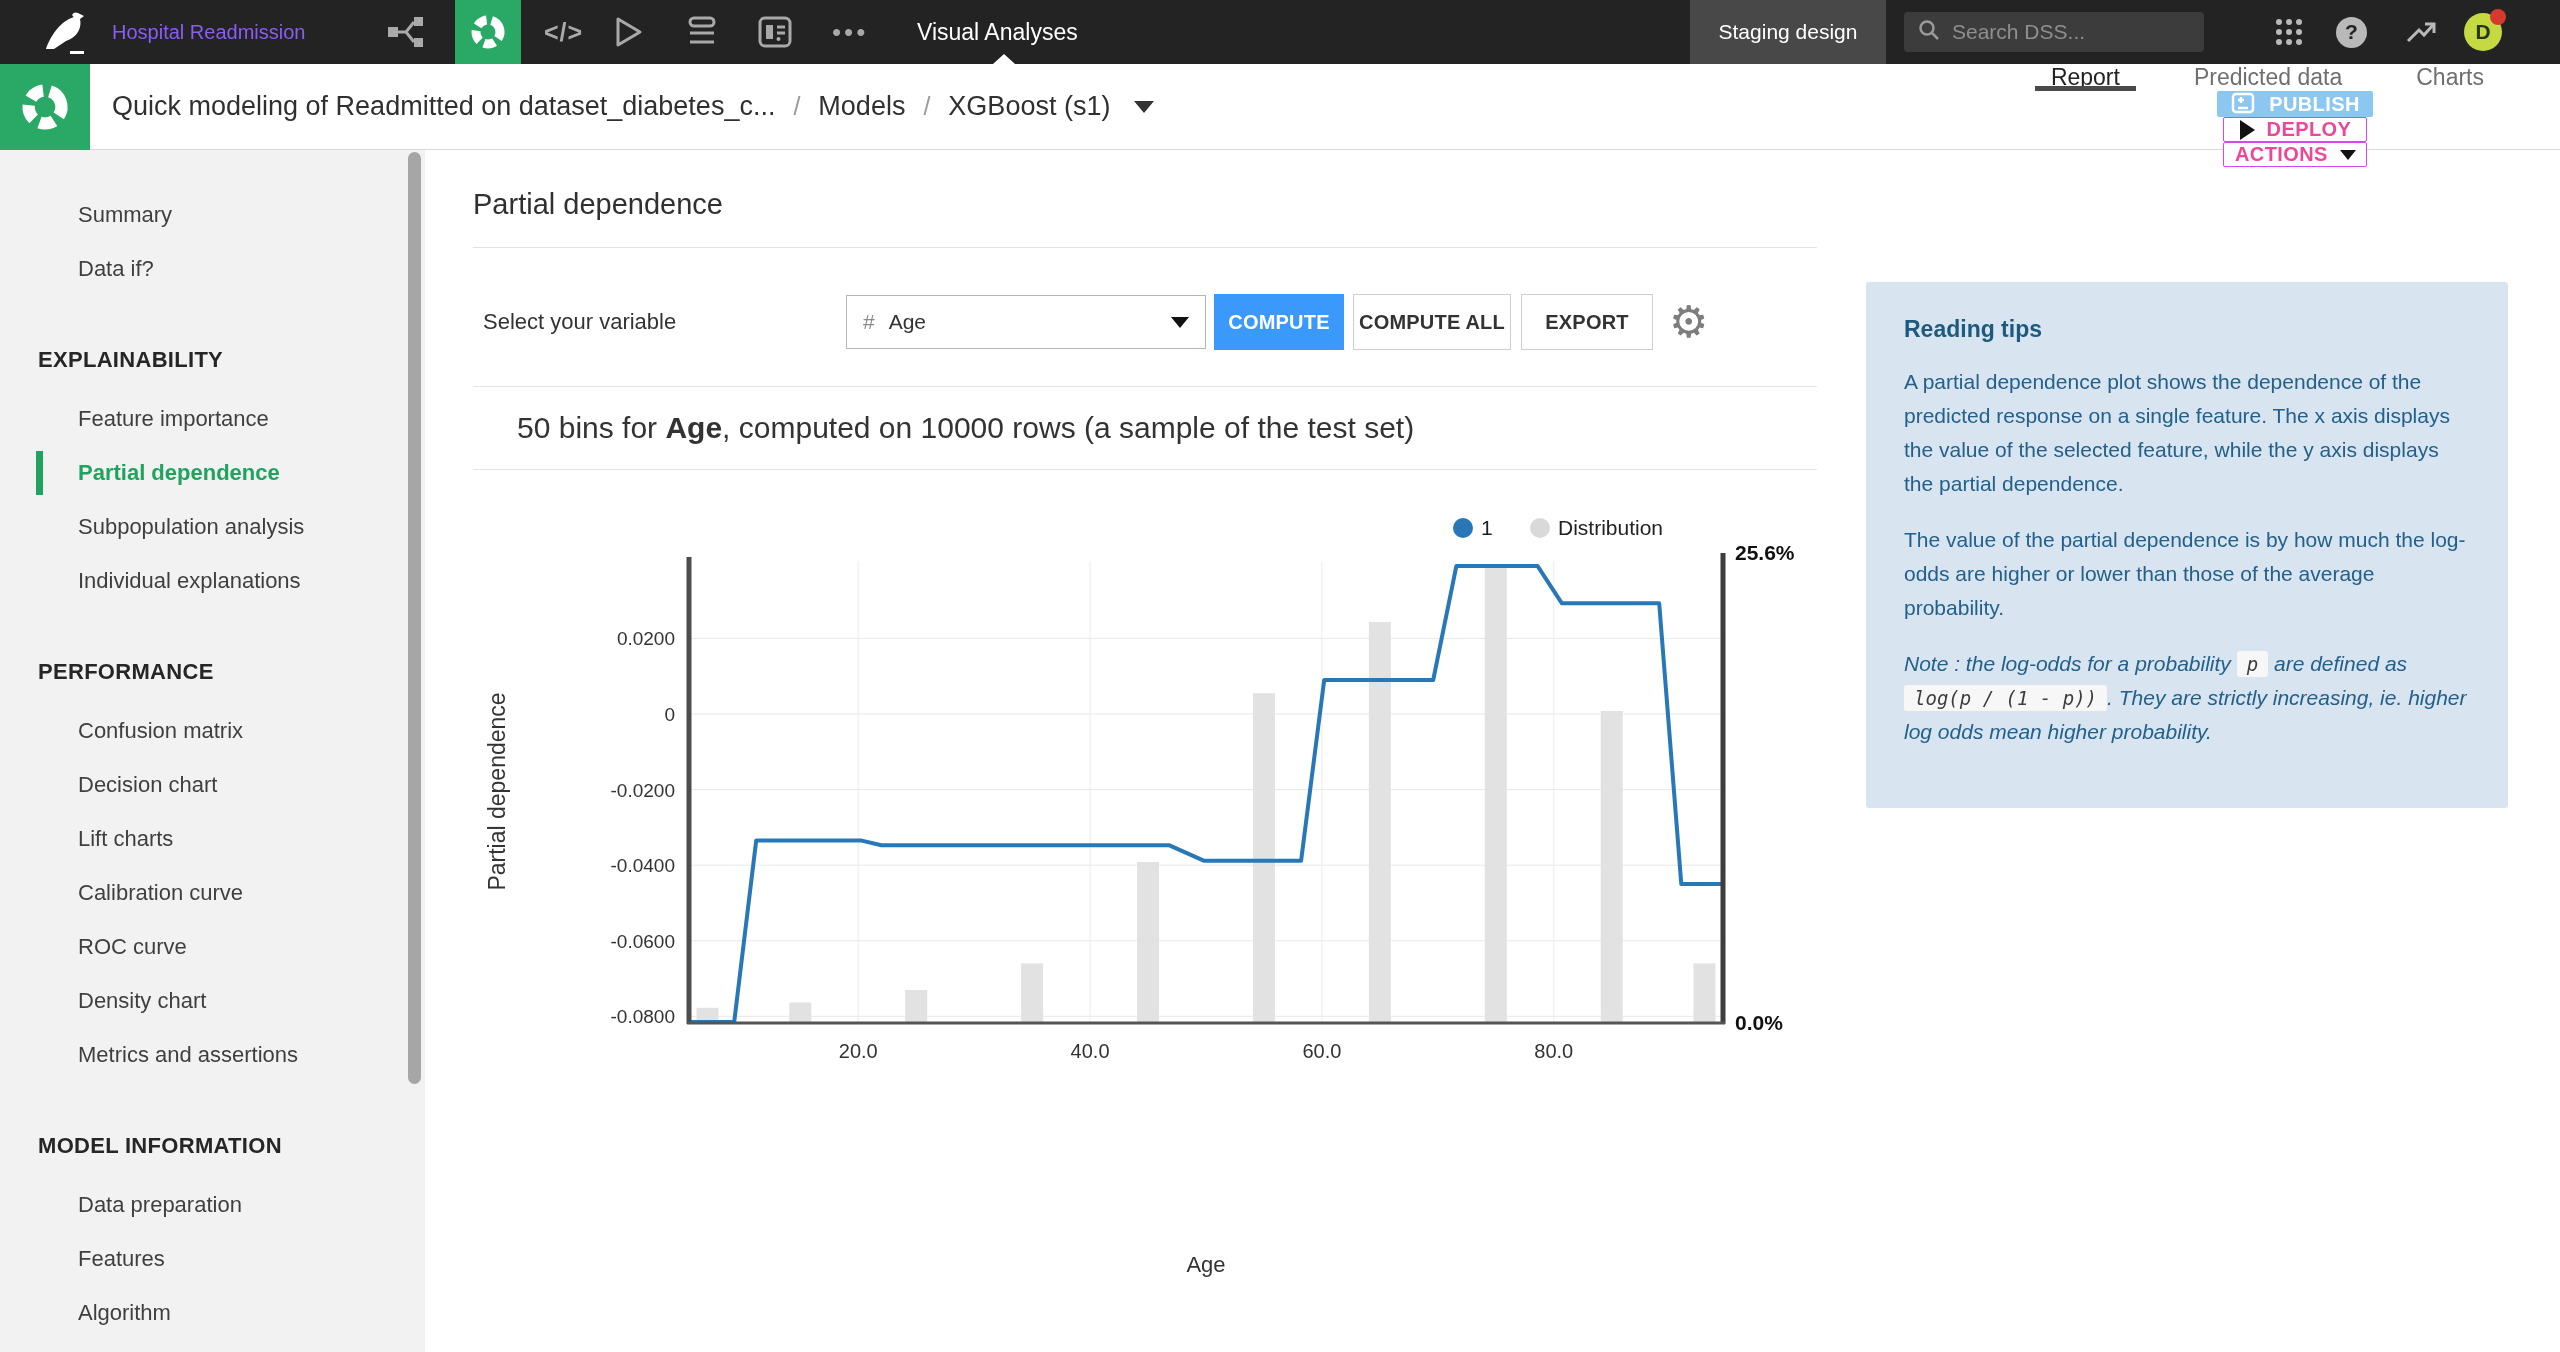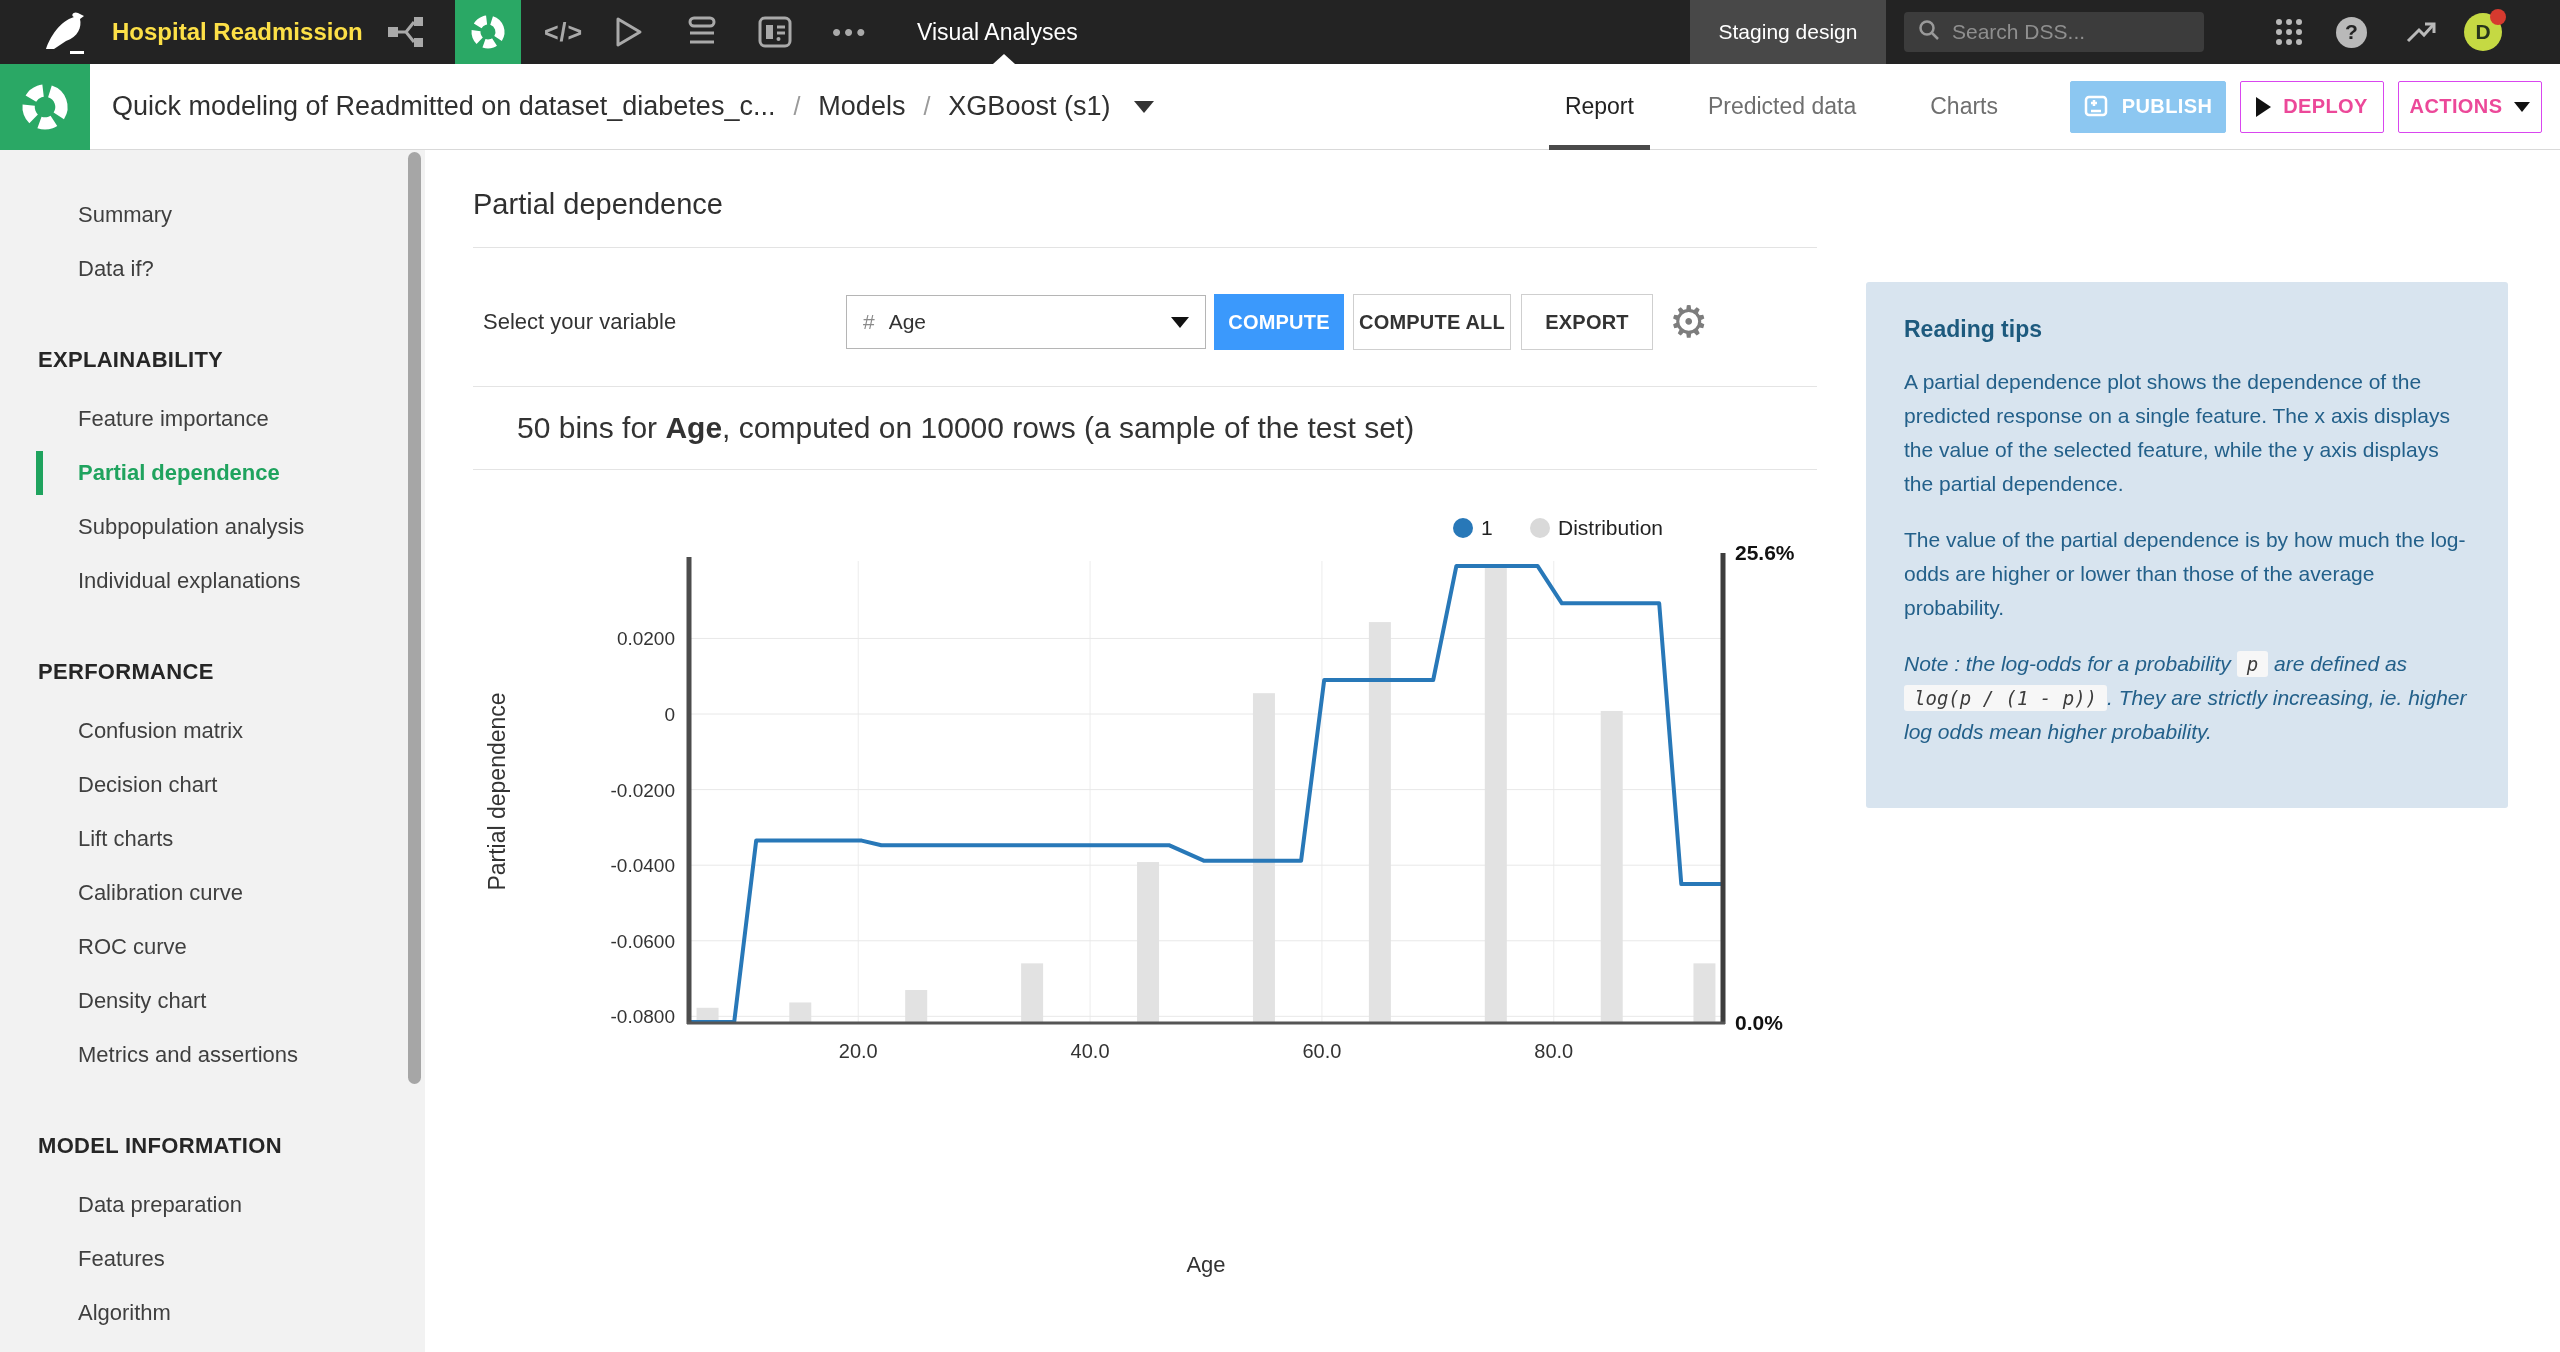--- a/index.html
+++ b/index.html
@@ -3,21 +3,21 @@
 <meta charset="utf-8">
 <style>
   * { margin:0; padding:0; box-sizing:border-box; }
   html,body { width:2560px; height:1352px; overflow:hidden; background:#fff;
               font-family:"Liberation Sans", sans-serif; }
   .app { position:relative; width:2560px; height:1352px; }
 
   
   .topnav { position:absolute; left:0; top:0; width:2560px; height:64px; background:#232323; z-index:5; }
   .topnav .abs { position:absolute; top:0; height:64px; display:flex; align-items:center; }
-  .nav-title { left:112px; color:#fde047; font-size:24px; font-weight:700; }
+  .nav-title { left:112px; color:#8b5cf6; font-size:20px; font-weight:400; }
   .logo { left:40px; }
   .flow-ic { left:386px; }
   .nav-tile { left:455px; width:66px; justify-content:center; }
   .nav-tile.active { background:#2aa865; }
   .ic { color:#a9a9a9; }
   .code-ic { left:544px; font-size:25px; font-weight:bold; letter-spacing:1px; }
   .play-ic { left:614px; }
   .stack-ic { left:686px; }
   .nb-ic { left:758px; }
   .dots-ic { left:832px; font-size:26px; letter-spacing:3px; }
@@ -45,21 +45,21 @@
   
   .header2 { position:absolute; left:0; top:64px; width:2560px; height:86px; background:#fff;
              border-bottom:1px solid #d9d9d9; display:flex; align-items:center; z-index:4; }
   .proj-avatar { width:90px; height:86px; background:#2aa865; display:flex; align-items:center;
                  justify-content:center; flex:none; }
   .crumb { display:flex; align-items:center; margin-left:22px; font-size:27px; color:#303030;
            white-space:nowrap; }
   .crumb .sep { color:#9a9a9a; margin:0 18px; font-size:25px; }
   .crumb-caret { width:0; height:0; border-left:10px solid transparent; border-right:10px solid transparent;
                  border-top:12px solid #333; margin-left:24px; }
-  .h2-right { margin-left:auto; display:flex; align-items:center; height:100%; padding-right:18px; }
+  .h2-right { margin-left:auto; display:flex; align-items:center; height:100%; padding-right:18px;flex-direction:column; }
   .tab { height:100%; display:flex; align-items:center; padding:0 16px; font-size:23px; color:#6f6f6f;
          position:relative; margin-right:42px; cursor:pointer; }
   .tab.active { color:#222; }
   .tab.active::after { content:""; position:absolute; left:0; right:0; bottom:0; height:5px; background:#4a4a4a; }
   .hbtn { height:52px; display:flex; align-items:center; justify-content:center; font-size:20px;
           font-weight:bold; border-radius:2px; margin-left:14px; letter-spacing:.4px; }
   .btn-publish { width:156px; background:#8cc7f1; color:#fff; border:1px solid #8cc7f1; }
   .btn-white { background:#fff; border:1px solid #d946ef; color:#ec4899; }
   .btn-deploy { width:144px; }
   .btn-actions { width:144px; }

